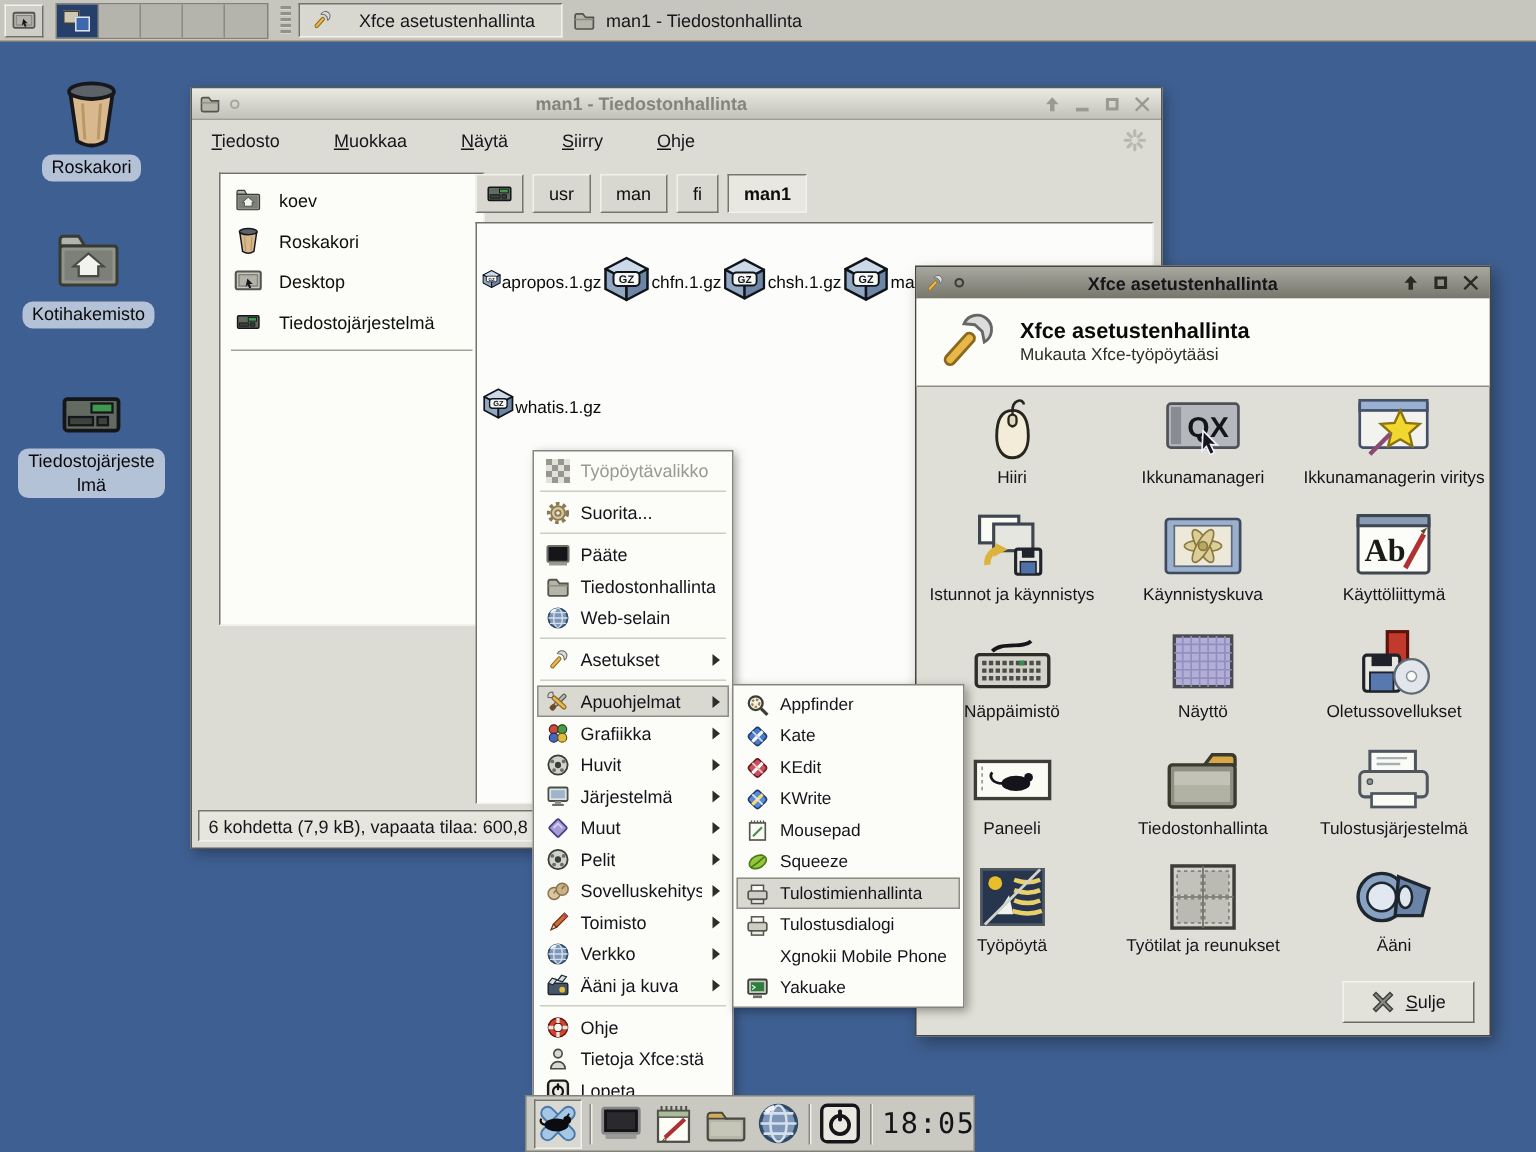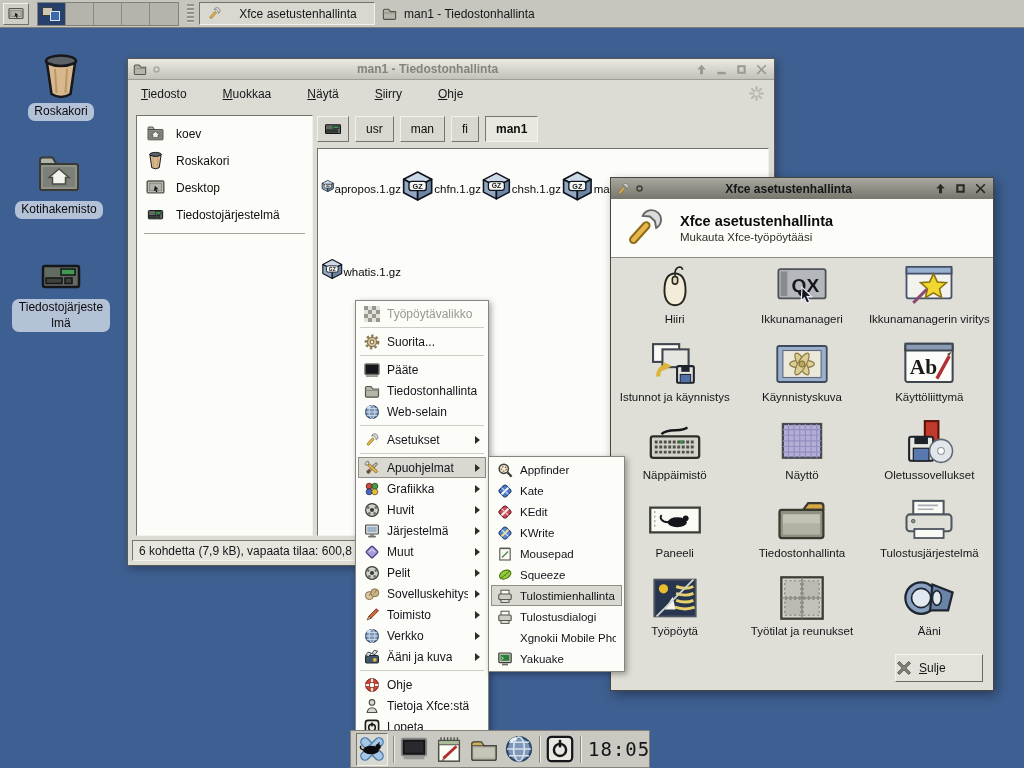--- a/index.html
+++ b/index.html
@@ -45,21 +45,21 @@
   .wbtn{width:15px;height:15px;flex:none}
 
   
   .fm{position:absolute;left:127px;top:58px;width:648px;height:508px;background:#dcdcd4;
     border:1px solid #5a5a52;z-index:10;box-shadow:2px 3px 8px rgba(0,0,0,.3)}
   .fm .tb{background:linear-gradient(#eaeae2,#c2c2ba);color:#84847c;border-bottom:1px solid #9e9e96}
   .fm .tb .ring{color:#a8a8a0}
   .fm .wbtn{color:#9a9a92}
   .menubar{height:27px;display:flex;align-items:center;gap:36px;padding:0 13px;font-size:12px;color:#16161a;position:relative}
   .throbber{position:absolute;right:9px;top:5px;width:17px;height:17px}
-  .sidebar{position:absolute;left:8px;top:56px;width:177px;height:421px;background:#fcfcf9;
+  .sidebar{position:absolute;left:18px;top:56px;width:177px;height:302px;background:#fcfcf9;
     border:1px solid;border-color:#72726a #f2f2ec #f2f2ec #72726a;padding-top:4px}
   .side-item{height:27px;display:flex;align-items:center;gap:11px;padding:0 9px;font-size:12px;color:#0e0e0a}
   .side-item .si{width:19px;height:19px;flex:none}
   .side-sep{height:1px;background:#a2a29a;margin:5px 7px}
   .pathrow{position:absolute;left:189px;top:56px;height:27px;display:flex;gap:6px;align-items:flex-end}
   .pbtn{height:26px;padding:0 10px;display:flex;align-items:center;font-size:12px;color:#0e0e0a;
     background:#d8d8d0;border:1px solid;border-color:#f2f2ec #76766e #76766e #f2f2ec}
   .pbtn.iconly{padding:0 5px}
   .pbtn.iconly .pi{width:20px;height:16px}
   .pbtn.active{font-weight:bold;background:#e8e8e0;border-color:#76766e #f2f2ec #f2f2ec #76766e}
@@ -81,28 +81,28 @@
   .sw-header{height:59px;background:#fcfcf9;border-bottom:1px solid #8e8e86;display:flex;align-items:center;padding:0 10px;gap:13px}
   .sw-header .hic{width:46px;height:46px;flex:none}
   .h-title{font-size:14.5px;font-weight:bold;color:#0a0a0a}
   .h-sub{font-size:11.5px;color:#2e2e28;margin-top:2px}
   .sgrid{margin-top:2px;display:grid;grid-template-columns:repeat(3,1fr);grid-auto-rows:78px;justify-items:center}
   .sitem{display:flex;flex-direction:column;align-items:center;padding-top:3px;cursor:default}
   .sicon{width:54px;height:46px;display:flex;align-items:flex-end;justify-content:center}
   .slabel{font-size:11.5px;margin-top:4px;white-space:nowrap;color:#16161a}
   .sclose{position:absolute;right:10px;bottom:8px;width:88px;height:28px;background:#e2e2da;
     border:1px solid;border-color:#f4f4ee #6a6a62 #6a6a62 #f4f4ee;display:flex;align-items:center;
-    justify-content:flex-start;gap:7px;font-size:12px;color:#16161a}
+    justify-content:center;gap:7px;font-size:12px;color:#16161a}
   .sclose .xi{width:16px;height:16px}
 
   
   .menu{position:absolute;background:#fcfcf9;border:1px solid #86867e;padding:2px;z-index:40;
     font-size:12px;box-shadow:2px 2px 6px rgba(0,0,0,.35)}
   .dmenu{left:355px;top:300px;width:134px}
-  .smenu{left:488px;top:456px;width:137px;font-size:11.5px}
+  .smenu{left:488px;top:456px;width:155px;font-size:11.5px}
   .mi{height:21px;display:flex;align-items:center;gap:7px;padding:0 5px;color:#14141a;border:1px solid transparent}
   .mi .mic{width:16px;height:16px;flex:none}
   .mi .lbl{white-space:nowrap;overflow:hidden}
   .mi.hl{background:#d9d9d1;border-color:#8e8e86}
   .mi.dis{color:#9a9a92}
   .arr{margin-left:auto;width:0;height:0;border-left:5px solid #2e2e28;border-top:4px solid transparent;border-bottom:4px solid transparent;flex:none}
   .msep{height:1px;background:#cccdc4;margin:3px 2px}
 
   
   .panel{position:absolute;left:350px;top:730px;width:300px;height:38px;background:#c9c9c1;

